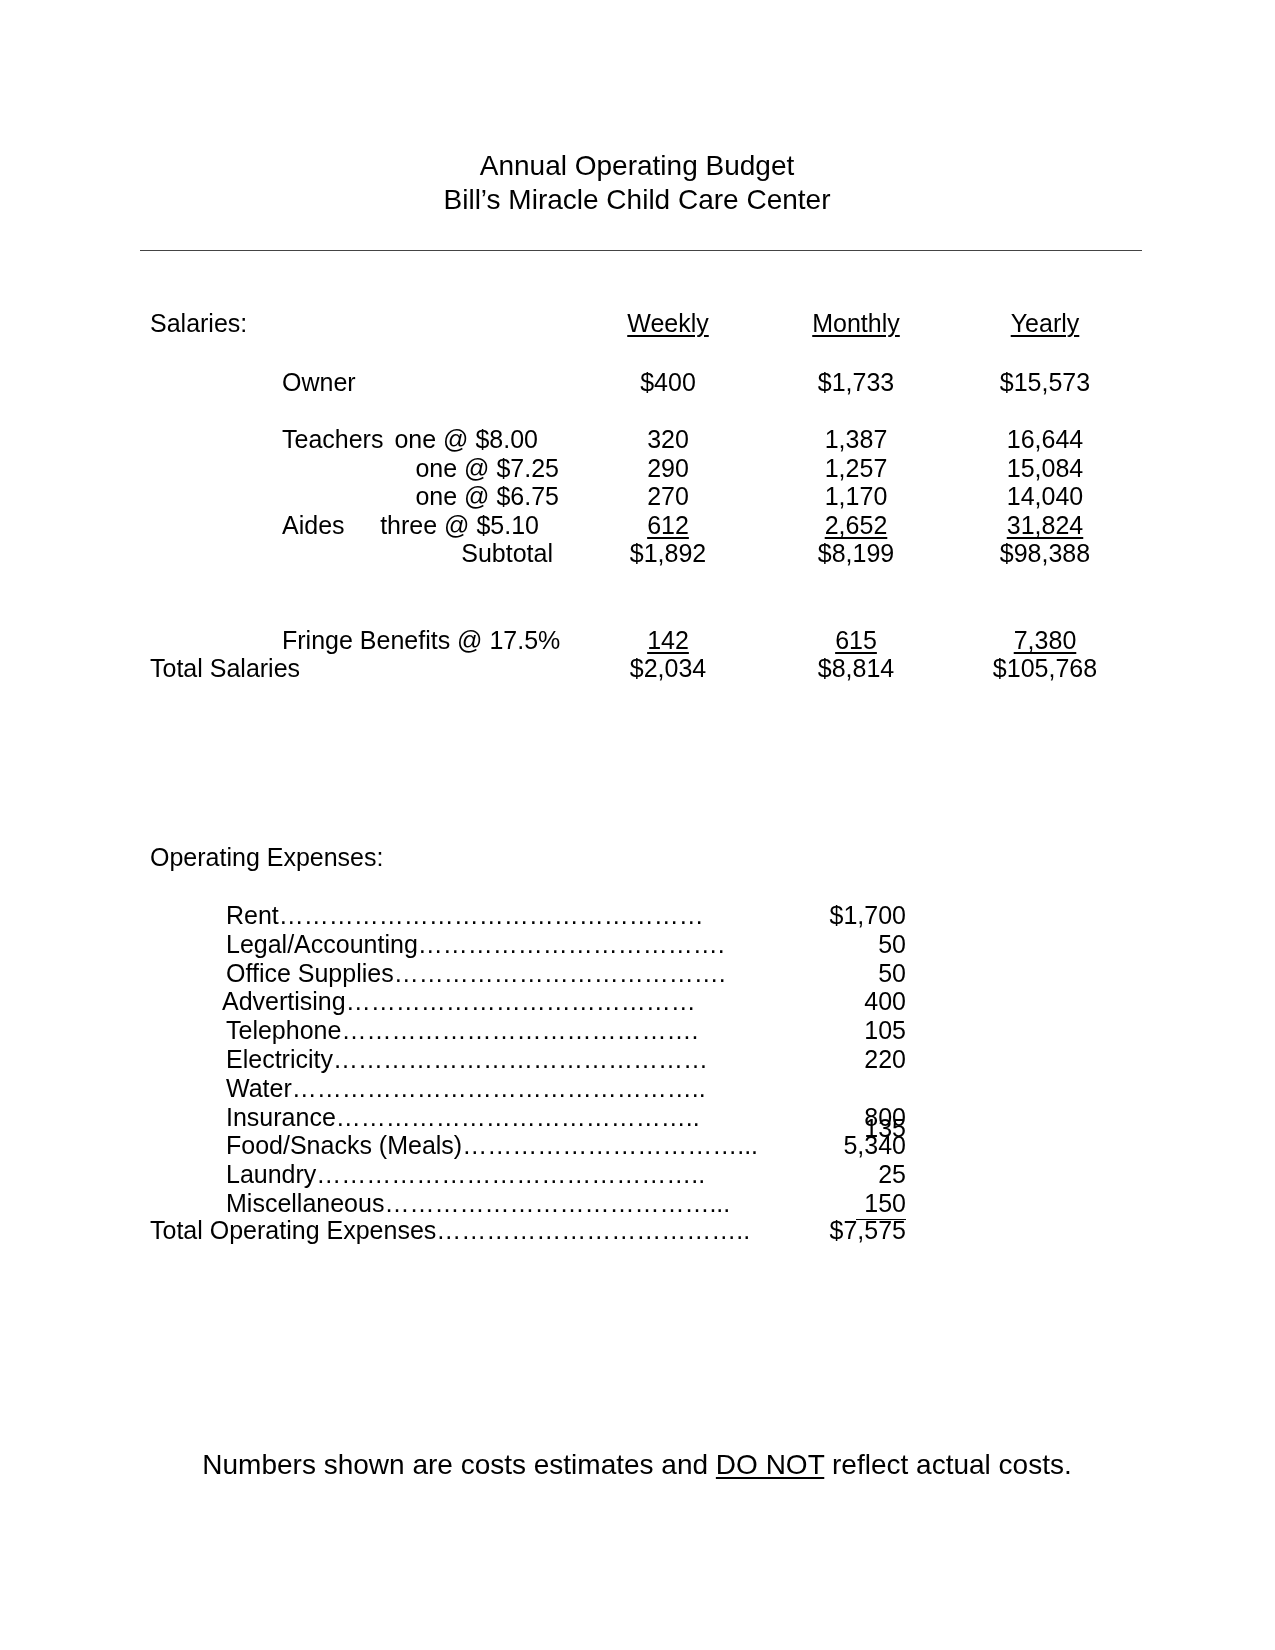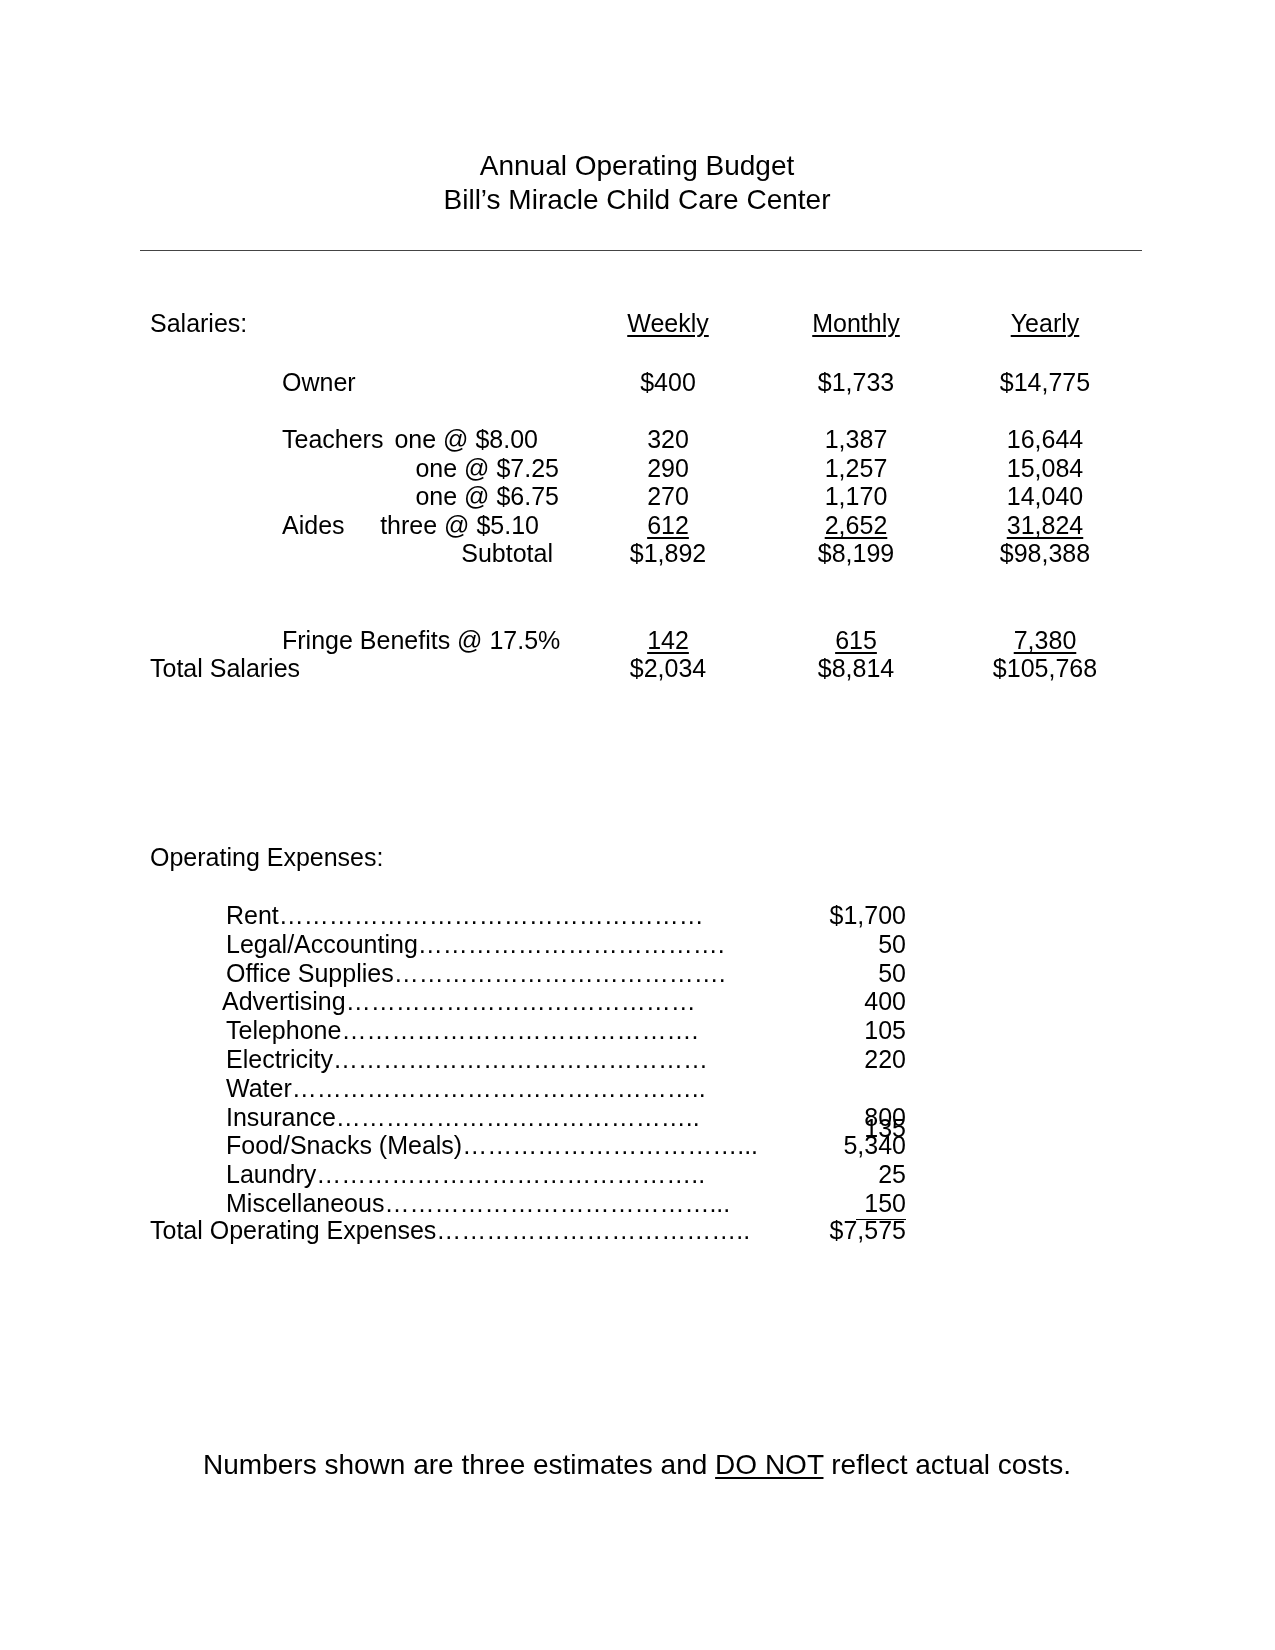--- a/index.html
+++ b/index.html
@@ -24,21 +24,21 @@
 
 <div class="abs t" style="left:150px; top:311px;">Salaries:</div>
 <div class="abs t c u" style="left:668px; top:311px;">Weekly</div>
 <div class="abs t c u" style="left:856px; top:311px;">Monthly</div>
 <div class="abs t c u" style="left:1045px; top:311px;">Yearly</div>
 
 <div>
   <div class="abs t" style="left:282px; top:370px;">Owner</div>
   <div class="abs t c" style="left:668px; top:370px;">$400</div>
   <div class="abs t c" style="left:856px; top:370px;">$1,733</div>
-  <div class="abs t c" style="left:1045px; top:370px;">$14,775</div>
+  <div class="abs t c" style="left:1045px; top:370px;">$15,573</div>
 </div>
 
 <div>
   <div class="abs t" style="left:282px; top:427px;">Teachers</div>
   <div class="abs t r" style="left:538px; top:427px;">one @ $8.00</div>
   <div class="abs t c" style="left:668px; top:427px;">320</div>
   <div class="abs t c" style="left:856px; top:427px;">1,387</div>
   <div class="abs t c" style="left:1045px; top:427px;">16,644</div>
 </div>
 <div>
@@ -131,13 +131,13 @@
       <div class="abs t r" style="left: 906px; top: 1191px;">150</div>
       <div class="misc-line" style="left: 856px; width: 50px; top: 1219px;"></div>
     </div>
   </div>
 
 <div>
   <div class="abs t" style="left:150px; top:1218px;"><span>Total Operating Expenses</span><span>………………………………..</span></div>
   <div class="abs t r" style="left:906px; top:1218px;">$7,575</div>
 </div>
 
-<div class="abs" style="left:637px; top:1451px; font-size:28px; transform:translateX(-50%);"><span>Numbers shown are three estimates and </span><span class="u">DO NOT</span><span> reflect actual costs.</span></div>
+<div class="abs" style="left:637px; top:1451px; font-size:28px; transform:translateX(-50%);"><span>Numbers shown are costs estimates and </span><span class="u">DO NOT</span><span> reflect actual costs.</span></div>
 
 </body></html>

